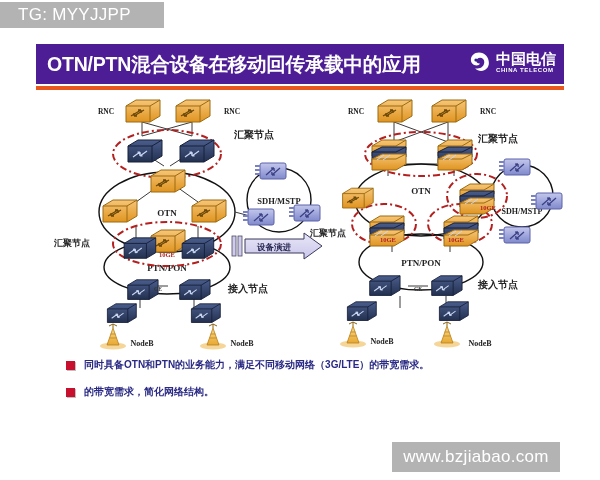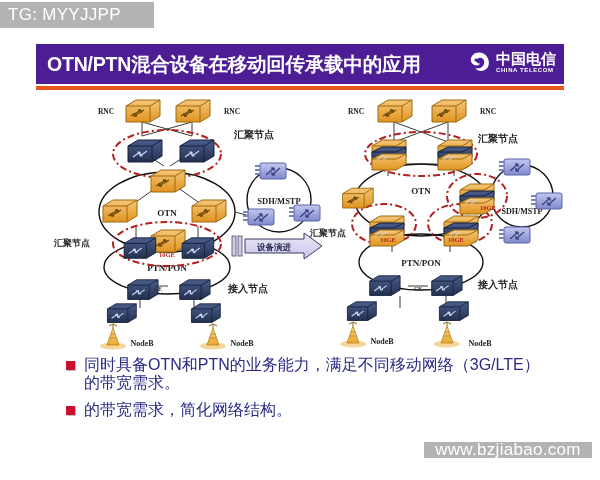--- a/index.html
+++ b/index.html
@@ -7,43 +7,43 @@
     width:600px;height:480px;
     background:#ffffff;
     font-family:"Liberation Sans","DejaVu Sans",sans-serif;
     position:relative;overflow:hidden;
   }
   .slide{position:absolute;left:0;top:0;width:600px;height:480px;background:#fff;}
 
   
   .wm{position:absolute;background:#b3b3b3;color:#fff;font-weight:400;letter-spacing:.3px;
       display:flex;align-items:center;justify-content:center;}
-  .wm-top{left:0;top:2px;width:146px;height:26px;font-size:17px;padding-left:8px;justify-content:flex-start;}
-  .wm-bot{left:424px;top:442px;width:168px;height:16px;font-size:17px;}
+  .wm-top{left:0;top:2px;width:146px;height:26px;font-size:17px;padding-left:18px;justify-content:flex-start;}
+  .wm-bot{left:392px;top:442px;width:168px;height:30px;font-size:17px;}
 
   
   .titlebar{position:absolute;left:36px;top:44px;width:528px;height:40px;background:#4c1d95;
             display:flex;align-items:center;}
   .title-text{color:#ffffff;font-size:19.5px;font-weight:700;letter-spacing:-.2px;margin-left:11px;white-space:nowrap;}
   .logo{position:absolute;right:8px;top:6px;display:flex;align-items:center;gap:4px;}
   .logo-mark{width:26px;height:26px;}
   .logo-cn{color:#fff;font-size:15px;font-weight:700;line-height:14px;letter-spacing:0px;}
   .logo-en{color:#fff;font-size:6px;font-weight:700;letter-spacing:.6px;line-height:8px;}
   .rule{position:absolute;left:36px;top:86px;width:528px;height:4px;background:#e8571e;}
 
   
   .canvas{position:absolute;left:36px;top:90px;width:528px;height:262px;}
   svg.diagram{position:absolute;left:0;top:0;}
 
   
   .bullets{position:absolute;left:66px;top:356px;width:480px;}
   .bullet-row{display:flex;align-items:flex-start;margin-bottom:9px;}
   .bsq{width:9px;height:9px;background:#c8102e;margin-top:5px;margin-right:9px;flex:0 0 auto;
        box-shadow:1px 1px 0 rgba(0,0,0,.25);}
-  .btxt{color:#2a2a84;font-size:16px;font-weight:400;line-height:18px;}
+  .btxt{color:#2a2a84;font-size:10px;font-weight:700;line-height:18px;}
 </style>
 </head>
 <body>
 
 <div class="slide">
 
   <div class="wm wm-top">TG: MYYJJPP</div>
 
   <div class="titlebar">
     <div class="title-text">OTN/PTN混合设备在移动回传承载中的应用</div>

